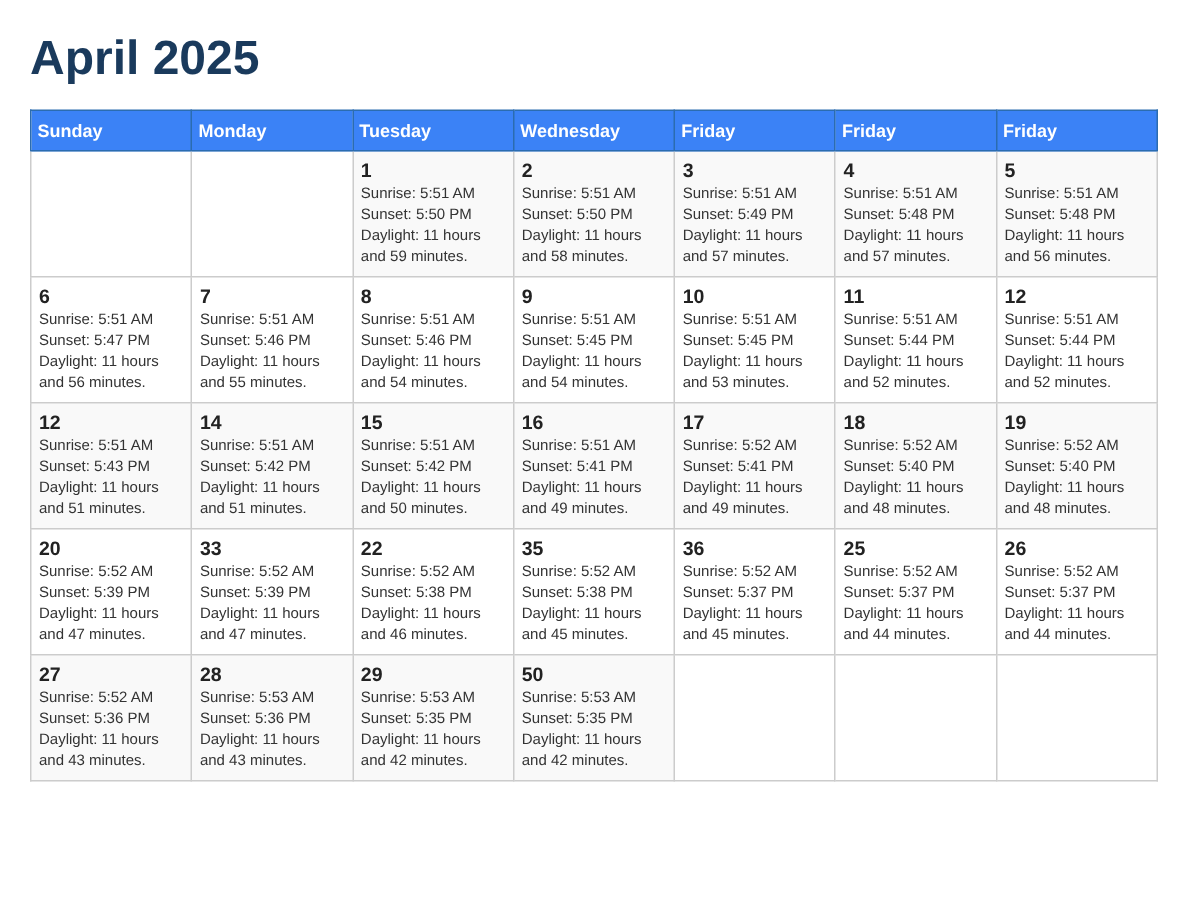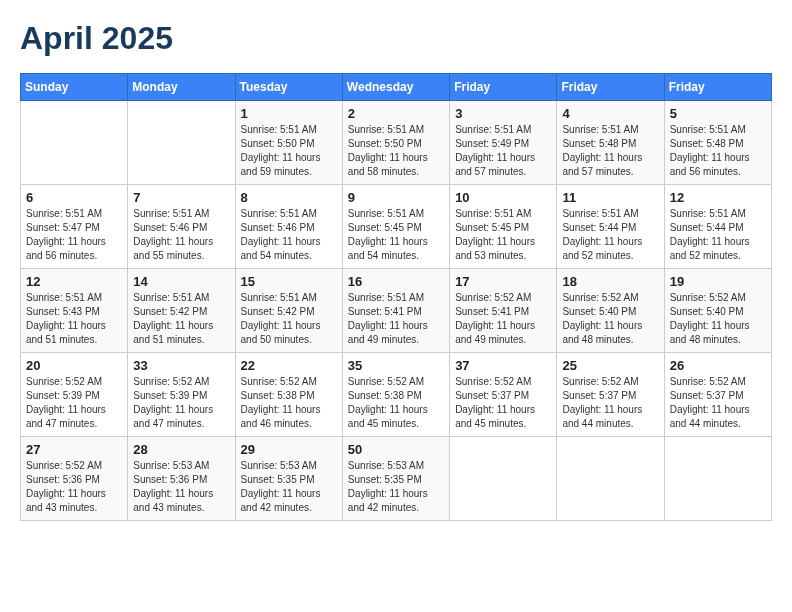--- a/index.html
+++ b/index.html
@@ -236,21 +236,21 @@
 Sunset: 5:38 PM
 Daylight: 11 hours and 46 minutes.</div>
         </td>
         <td>
           <span class="day-num">35</span>
           <div class="cell-text" style="white-space: pre-line;">Sunrise: 5:52 AM
 Sunset: 5:38 PM
 Daylight: 11 hours and 45 minutes.</div>
         </td>
         <td>
-          <span class="day-num">37</span>
+          <span class="day-num">36</span>
           <div class="cell-text" style="white-space: pre-line;">Sunrise: 5:52 AM
 Sunset: 5:37 PM
 Daylight: 11 hours and 45 minutes.</div>
         </td>
         <td>
           <span class="day-num">25</span>
           <div class="cell-text" style="white-space: pre-line;">Sunrise: 5:52 AM
 Sunset: 5:37 PM
 Daylight: 11 hours and 44 minutes.</div>
         </td>

